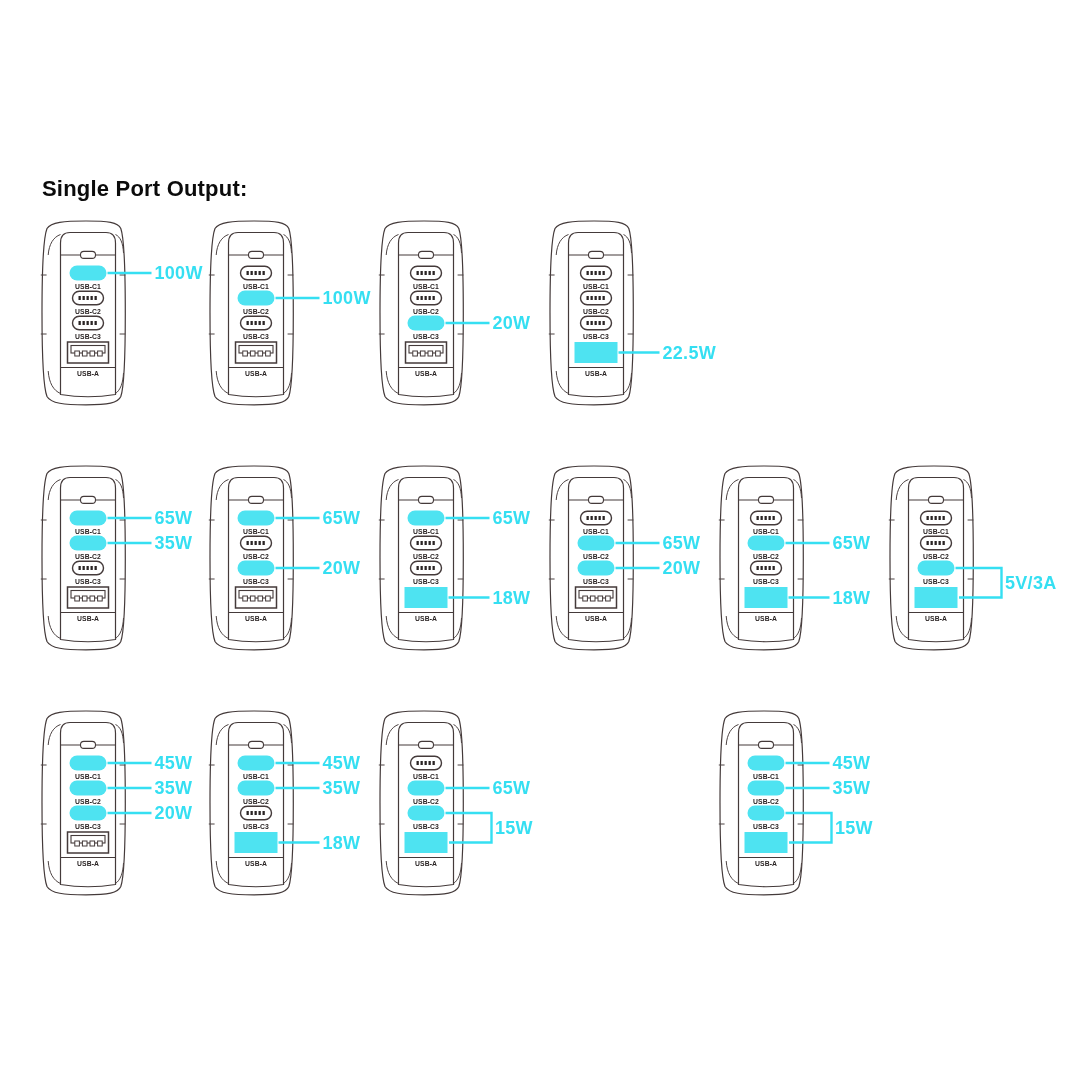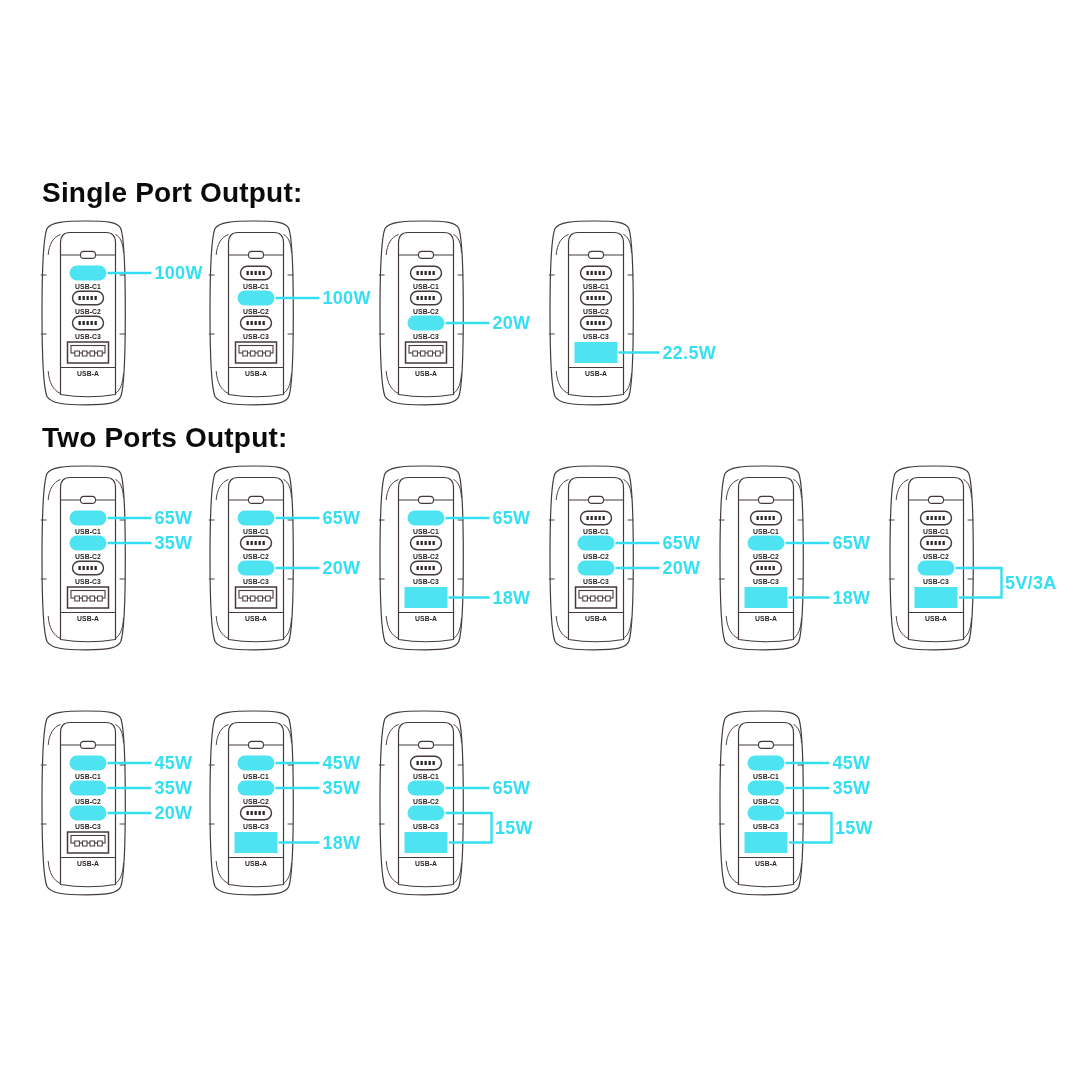--- a/index.html
+++ b/index.html
@@ -2,21 +2,21 @@
 <html><head>
 <meta charset="utf-8">
 <style>
   html,body{margin:0;padding:0;}
   body{
     width:1080px;height:1080px;background:#ffffff;position:relative;
     font-family:"Liberation Sans",sans-serif;overflow:hidden;
   }
   #canvas{position:absolute;left:0;top:0;width:1080px;height:1080px;}
   .section-title{
-    position:absolute;font-weight:bold;font-size:28px;line-height:1.2;
+    position:absolute;font-weight:bold;font-size:22px;line-height:1.2;
     color:#0b0b0b;white-space:nowrap;letter-spacing:0.2px;
   }
   svg.charger{position:absolute;overflow:visible;}
   .outline{fill:none;stroke:#443a3a;stroke-width:1.2;}
   .outline-thin{fill:none;stroke:#4d4343;stroke-width:1;}
   .port-label{font-size:6.8px;font-weight:bold;fill:#2a2424;text-anchor:middle;letter-spacing:0.1px;}
   .power-label{font-size:18px;font-weight:bold;letter-spacing:0.3px;}
 </style>
 </head>
 <body>
@@ -148,21 +148,20 @@
         <text class="port-label" x="48" y="95.5">USB-C2</text>
         <rect x="32.5" y="98.25" width="31" height="13.5" rx="6.75" fill="#ffffff" stroke="#443a3a" stroke-width="1.4"></rect>
         <line x1="38.5" y1="105" x2="57.5" y2="105" stroke="#2a2424" stroke-width="4.2" stroke-dasharray="2.3 1.7"></line>
         <text class="port-label" x="48" y="120.5">USB-C3</text>
         <rect x="26.5" y="124" width="43" height="21" fill="#4EE3F1"></rect>
         <text class="port-label" x="48" y="158">USB-A</text>
       </g>
       <line x1="70.5" y1="134.5" x2="111.5" y2="134.5" stroke="#35DFF2" stroke-width="2.4"></line>
       <text class="power-label" x="114.5" y="140.8" fill="#35DFF2">22.5W</text>
     </svg>
-    <div class="section-title" style="left: 42px; top: 421px;">Two Ports Output:</div>
     <svg class="charger" width="170" height="195" viewBox="0 0 170 195" style="left: 40px; top: 463px;">
       <g>
         <path class="outline" d="M46 3 C68 3 78 4.2 80.8 10.5 C84.2 20 85.3 52 85.3 95 C85.3 140 84.2 169 80.8 178.5 C78 185 68 186.8 46 186.8 C24 186.8 11 185.5 7 178.5 C3.2 169 2 140 2 95 C2 52 3.2 20 7 10.5 C11 4.2 24 3 46 3 Z"></path>
         <path class="outline" d="M20.5 176.5 L20.5 25 Q20.5 14.5 30 14.5 L66 14.5 Q75.5 14.5 75.5 25 L75.5 176.5 Q48 181 20.5 176.5 Z"></path>
         <path class="outline-thin" d="M20.5 16.5 C13.5 19 9 26 8.2 37"></path>
         <path class="outline-thin" d="M8.2 153 C9 165 13.5 172.5 20.5 175.5"></path>
         <path class="outline-thin" d="M75.5 16.5 C80.5 19 83 25 83.5 35"></path>
         <path class="outline-thin" d="M83.5 155 C83 165 80.5 172 75.5 175.5"></path>
         <line class="outline-thin" x1="0.8" x2="6.6" y1="57" y2="57"></line>
         <line class="outline-thin" x1="0.8" x2="6.6" y1="116" y2="116"></line>

